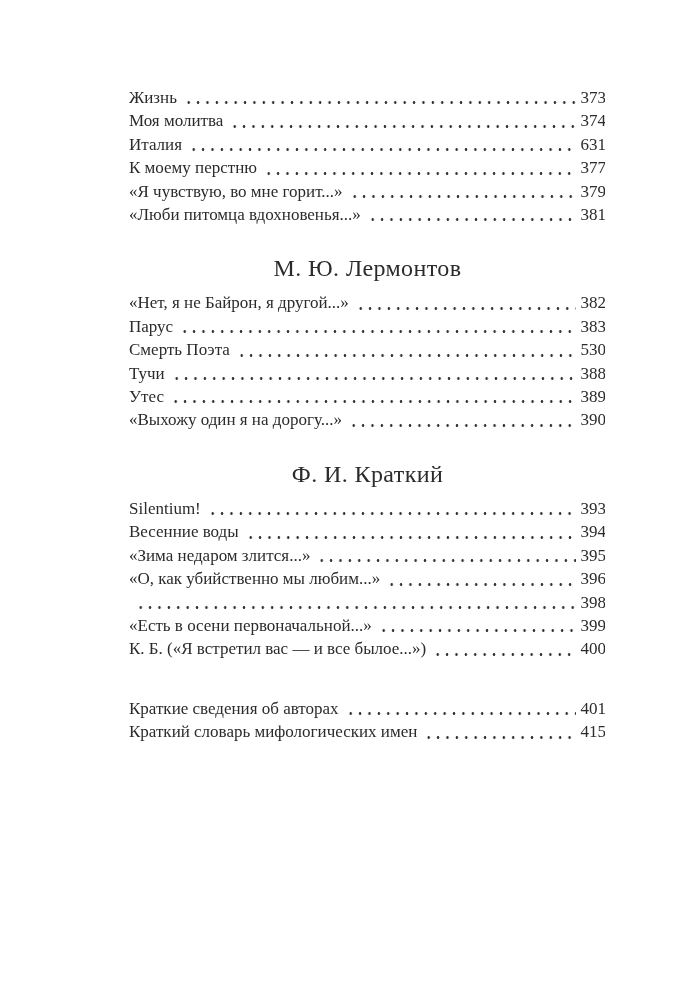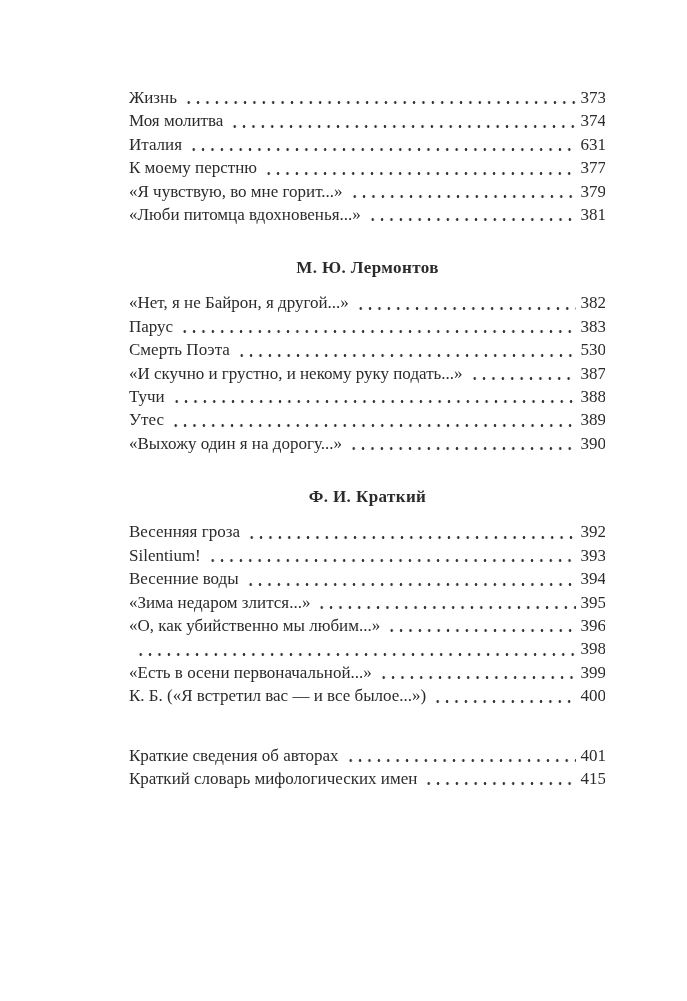--- a/index.html
+++ b/index.html
@@ -41,22 +41,22 @@
     background-size: 9.4px 3px;
     background-repeat: repeat-x;
     background-position: left bottom 5px;
   }
   .toc-page {
     flex: 0 0 auto;
     text-align: center;
   }
   .section-heading {
     text-align: center;
-    font-weight: bold;
-    font-size: 17px;
+    font-weight: normal;
+    font-size: 24px;
     line-height: 24px;
     letter-spacing: 0.4px;
     margin: 30px 0 11px 0;
   }
   .backmatter {
     margin-top: 36px;
   }
 </style>
 </head>
 <body>
@@ -108,48 +108,38 @@
         <span class="toc-title">Парус</span>
         <span class="toc-leader"></span>
         <span class="toc-page">383</span>
       </div>
       <div class="toc-row">
         <span class="toc-title">Смерть Поэта</span>
         <span class="toc-leader"></span>
         <span class="toc-page">530</span>
       </div>
       <div class="toc-row">
-        <span class="toc-title">«И скучно и грустно, и некому руку подать...»</span>
-        <span class="toc-leader"></span>
-        <span class="toc-page">387</span>
-      </div>
-      <div class="toc-row">
         <span class="toc-title">Тучи</span>
         <span class="toc-leader"></span>
         <span class="toc-page">388</span>
       </div>
       <div class="toc-row">
         <span class="toc-title">Утес</span>
         <span class="toc-leader"></span>
         <span class="toc-page">389</span>
       </div>
       <div class="toc-row">
         <span class="toc-title">«Выхожу один я на дорогу...»</span>
         <span class="toc-leader"></span>
         <span class="toc-page">390</span>
       </div>
     </div>
 
     <div class="toc-section">
       <div class="section-heading">Ф. И. Краткий</div>
-      <div class="toc-row">
-        <span class="toc-title">Весенняя гроза</span>
-        <span class="toc-leader"></span>
-        <span class="toc-page">392</span>
-      </div>
       <div class="toc-row">
         <span class="toc-title">Silentium!</span>
         <span class="toc-leader"></span>
         <span class="toc-page">393</span>
       </div>
       <div class="toc-row">
         <span class="toc-title">Весенние воды</span>
         <span class="toc-leader"></span>
         <span class="toc-page">394</span>
       </div>

